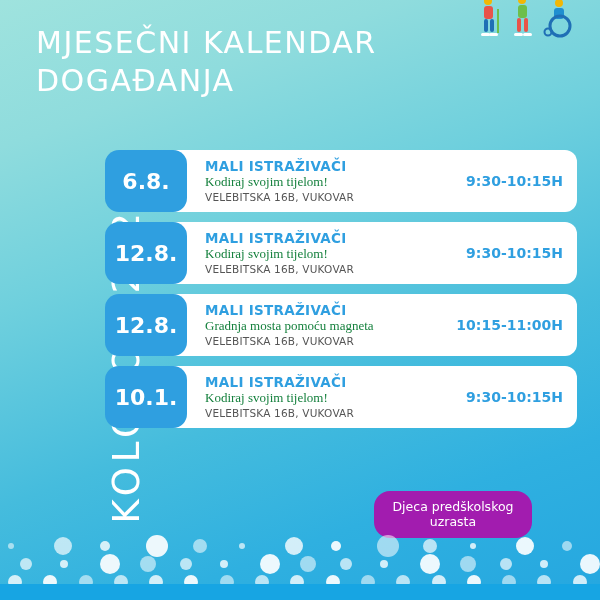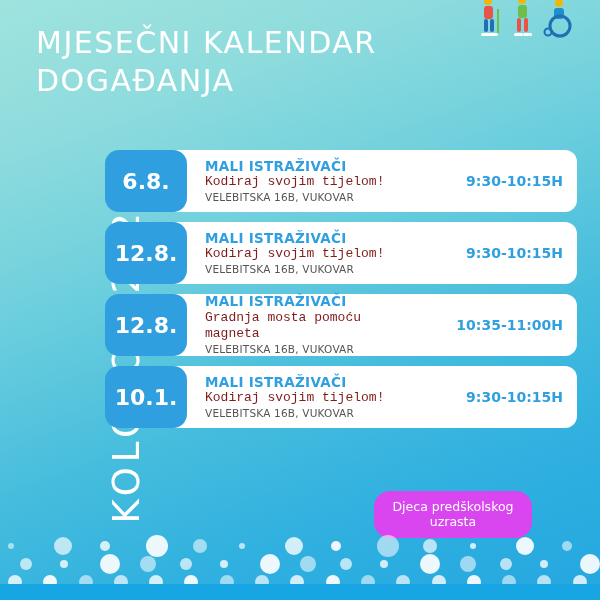--- a/index.html
+++ b/index.html
@@ -129,24 +129,24 @@
   .card-main { flex: 1 1 auto; min-width: 0; }
   .ev-title {
     color: #2f9fe0;
     font-weight: bold;
     font-size: 13.5px;
     letter-spacing: .3px;
     line-height: 1.15;
     font-family: "DejaVu Sans", sans-serif;
   }
   .ev-desc {
-    color: #7f1d1d;
+    color: #15803d;
     font-size: 13px;
     line-height: 1.3;
-    font-family: Liberation Mono, monospace;
+    font-family: Liberation Serif, serif;
   }
   .ev-loc {
     color: #555555;
     font-size: 10.5px;
     letter-spacing: .2px;
     line-height: 1.2;
     font-family: "DejaVu Sans", sans-serif;
   }
   .ev-time {
     flex: 0 0 auto;
@@ -158,21 +158,21 @@
     padding-left: 10px;
     margin-left: 46px;
   }
 
   
   .note-chip {
     position: absolute;
     right: 68px;
     bottom: 62px;
     width: 158px;
-    background: #d946ef;
+    background: #a21caf;
     color: #ffffff;
     border-radius: 16px;
     padding: 8px 10px;
     text-align: center;
     font-size: 12.5px;
     line-height: 1.25;
     font-family: "DejaVu Sans", sans-serif;
     white-space: pre-line;
   }
 </style>
@@ -237,21 +237,21 @@
     <div class="date-chip">12.8.</div>
   </div>
 
   <div class="event-row">
     <div class="card">
       <div class="card-main">
         <div class="ev-title">MALI ISTRAŽIVAČI</div>
         <div class="ev-desc">Gradnja mosta pomoću magneta</div>
         <div class="ev-loc">VELEBITSKA 16B, VUKOVAR</div>
       </div>
-      <div class="ev-time">10:35-11:00H</div>
+      <div class="ev-time">10:15-11:00H</div>
     </div>
     <div class="date-chip">12.8.</div>
   </div>
 
   <div class="event-row">
     <div class="card">
       <div class="card-main">
         <div class="ev-title">MALI ISTRAŽIVAČI</div>
         <div class="ev-desc">Kodiraj svojim tijelom!</div>
         <div class="ev-loc">VELEBITSKA 16B, VUKOVAR</div>

